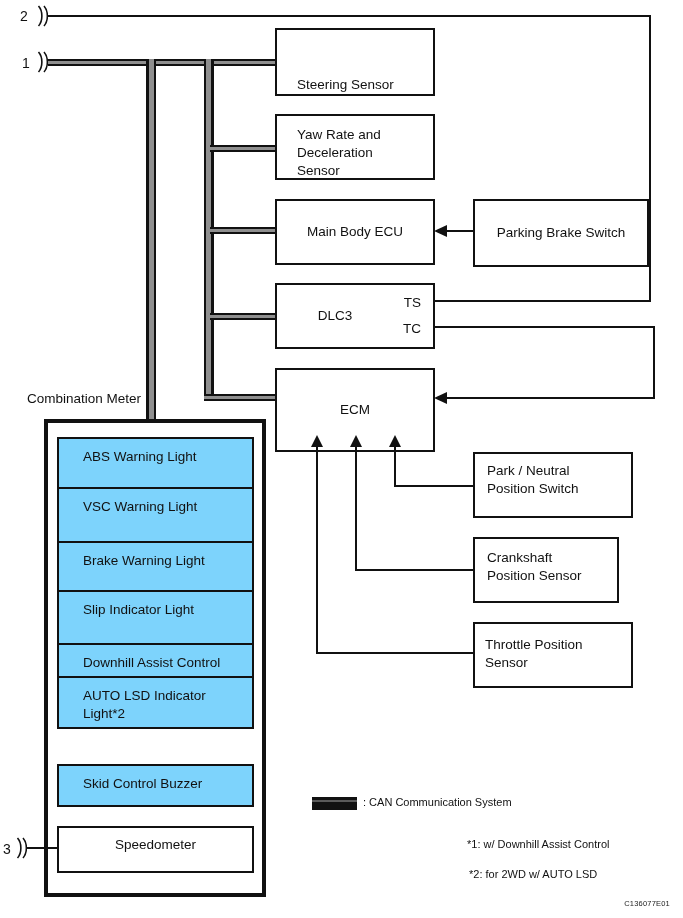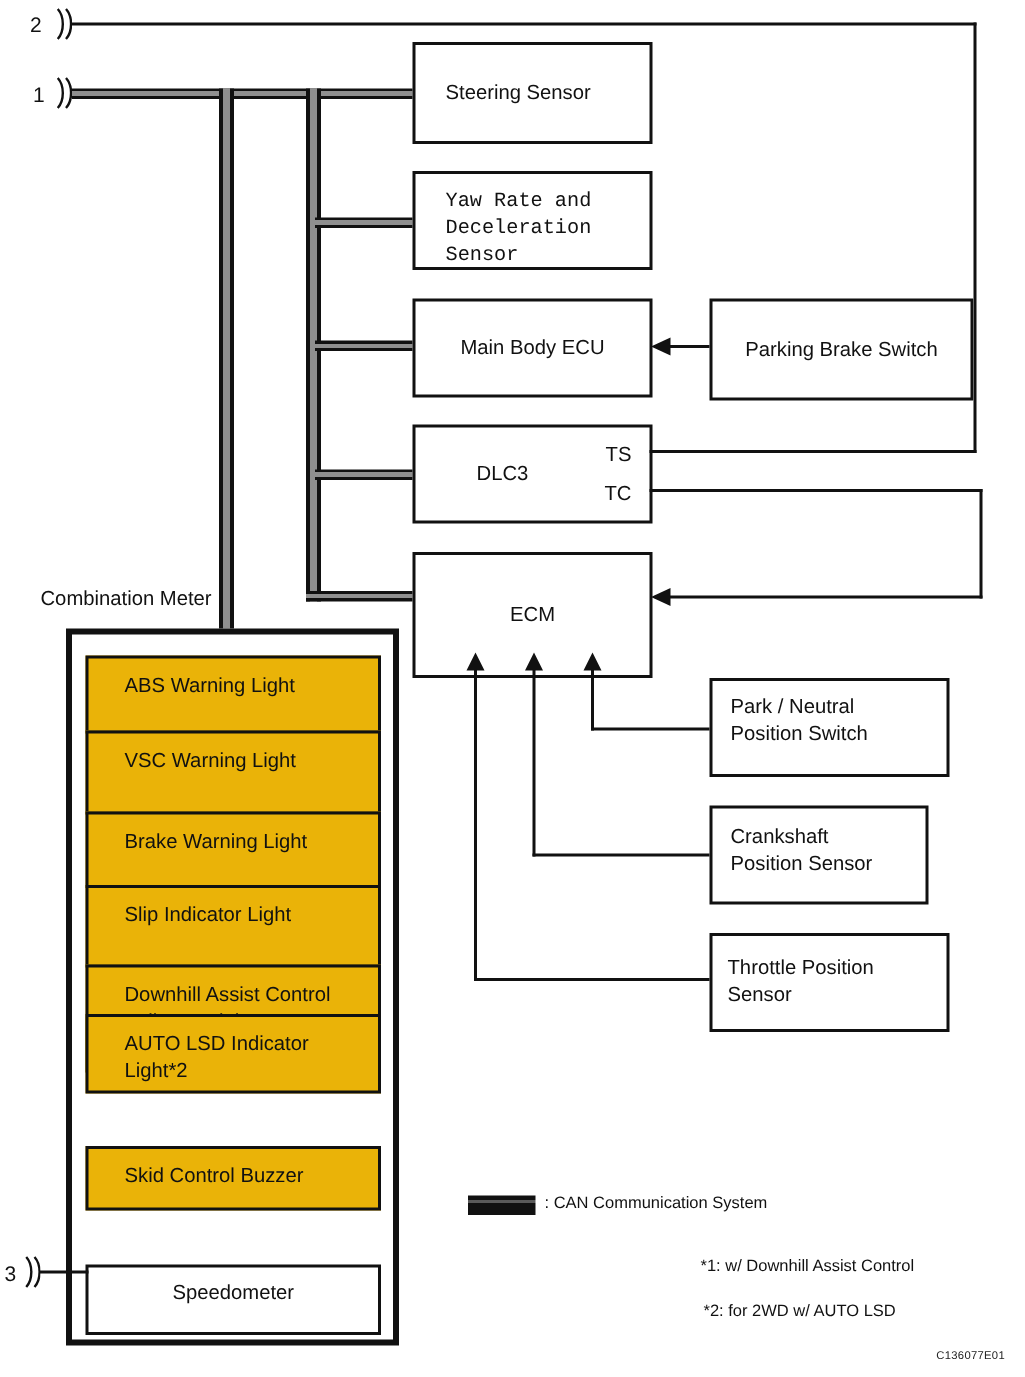--- a/index.html
+++ b/index.html
@@ -2,31 +2,31 @@
 <html><head>
 <meta charset="utf-8">
 <style>
   html,body{margin:0;padding:0;background:#fff;}
   .canvas{
     position:relative;width:683px;height:918px;background:#ffffff;
     font-family:"Liberation Sans","DejaVu Sans",sans-serif;color:#111;
     font-size:13.5px;line-height:1.35;overflow:hidden;
   }
   .box{position:absolute;border:2px solid #111;background:#fff;box-sizing:border-box;}
-  .flexc{display:flex;align-items:center;}
+  .flexc{display:flex;align-items:flex-end;}
   .center{display:flex;align-items:center;justify-content:center;text-align:center;}
   .line{position:absolute;background:#111;}
   .bus-h{position:absolute;height:7px;background:linear-gradient(to bottom,#111 0,#111 2px,#8f8f8f 2px,#8f8f8f 5px,#111 5px,#111 7px);}
   .bus-v{position:absolute;width:10px;background:linear-gradient(to right,#111 0,#111 2.5px,#8f8f8f 2.5px,#8f8f8f 7.5px,#111 7.5px,#111 10px);}
   .arrow-left{position:absolute;width:0;height:0;border-top:6px solid transparent;border-bottom:6px solid transparent;border-right:13px solid #111;}
   .arrow-up{position:absolute;width:0;height:0;border-left:6px solid transparent;border-right:6px solid transparent;border-bottom:12px solid #111;}
   .numlabel{position:absolute;font-size:14px;}
   .break-sym{position:absolute;}
   .break-sym path{stroke:#111;stroke-width:1.6;fill:none;}
-  .cell{position:absolute;left:57px;width:197px;border:2px solid #111;box-sizing:border-box;background:#eab308;padding:9px 6px 0 24px;}
+  .cell{position:absolute;left:57px;width:197px;border:2px solid #111;box-sizing:border-box;background:#7dd3fc;padding:9px 6px 0 24px;}
   .meter-outer{position:absolute;left:44px;top:419px;width:222px;height:478px;border:4px solid #111;box-sizing:border-box;background:#fff;}
   .legend-swatch{position:absolute;left:312px;top:797px;width:45px;height:13px;background:linear-gradient(to bottom,#111 0,#111 3px,#5a5a5a 3px,#5a5a5a 5px,#111 5px,#111 13px);}
   .foot{position:absolute;font-size:11px;}
   .doc-code{position:absolute;left:610px;top:899px;width:60px;font-size:7.5px;text-align:right;color:#222;letter-spacing:.2px;}
   .ts-tc{position:absolute;right:12px;}
 </style>
 </head>
 <body>
 
 <div class="canvas">
@@ -48,21 +48,21 @@
   <div class="bus-v" style="left:146px;top:59px;height:365px;"></div>
   <div class="bus-v" style="left:204px;top:59px;height:342px;"></div>
   <div class="bus-h" style="left:210px;top:145px;width:67px;"></div>
   <div class="bus-h" style="left:210px;top:227px;width:67px;"></div>
   <div class="bus-h" style="left:210px;top:313px;width:67px;"></div>
   <div class="bus-h" style="left:204px;top:394px;width:73px;"></div>
 
   <div class="box flexc" style="left:275px;top:28px;width:160px;height:68px;padding-left:20px;">
     <span>Steering Sensor</span>
   </div>
-  <div class="box" style="left:275px;top:114px;width:160px;height:66px;padding:10px 14px 0 20px;font-family:Liberation Mono, monospace;">
+  <div class="box" style="left:275px;top:114px;width:160px;height:66px;padding:10px 14px 0 20px;">
     <span>Yaw Rate and Deceleration Sensor</span>
   </div>
   <div class="box center" style="left:275px;top:199px;width:160px;height:66px;">
     <span>Main Body ECU</span>
   </div>
   <div class="box" style="left:275px;top:283px;width:160px;height:66px;">
     <div class="center" style="position:absolute;left:0;top:0;right:40px;bottom:0;">
       <span>DLC3</span>
     </div>
     <span class="ts-tc" style="top:9px;">TS</span>
@@ -108,21 +108,21 @@
   <div class="meter-outer"></div>
 
   <div class="cell" style="top:437px;height:52px;">ABS Warning Light</div>
   <div class="cell" style="top:487px;height:56px;">VSC Warning Light</div>
   <div class="cell" style="top:541px;height:51px;">Brake Warning Light</div>
   <div class="cell" style="top:590px;height:55px;">Slip Indicator Light</div>
   <div class="cell" style="top:643px;height:72px;padding-right:28px;">Downhill Assist Control Indicator Light*1</div>
   <div class="cell" style="top:676px;height:53px;">AUTO LSD Indicator Light*2</div>
   <div class="cell" style="top:764px;height:43px;">Skid Control Buzzer</div>
 
-  <div class="box" style="left:57px;top:843px;width:197px;height:47px;text-align:center;padding-top:8px;">Speedometer</div>
+  <div class="box" style="left:57px;top:826px;width:197px;height:47px;text-align:center;padding-top:8px;">Speedometer</div>
 
   <div class="numlabel" style="left:3px;top:840px;">3</div>
   <svg class="break-sym" style="left:14px;top:836px;" width="13" height="24" viewBox="0 0 13 24">
     <path d="M3.5 2 C8 7 8 17 3.5 22"></path>
       <path d="M9 2 C13.5 7 13.5 17 9 22"></path>
   </svg>
   <div class="line" style="left:26px;top:847px;width:33px;height:2px;"></div>
 
   <div class="legend-swatch"></div>
   <div class="foot" style="left:363px;top:795px;">: CAN Communication System</div>

